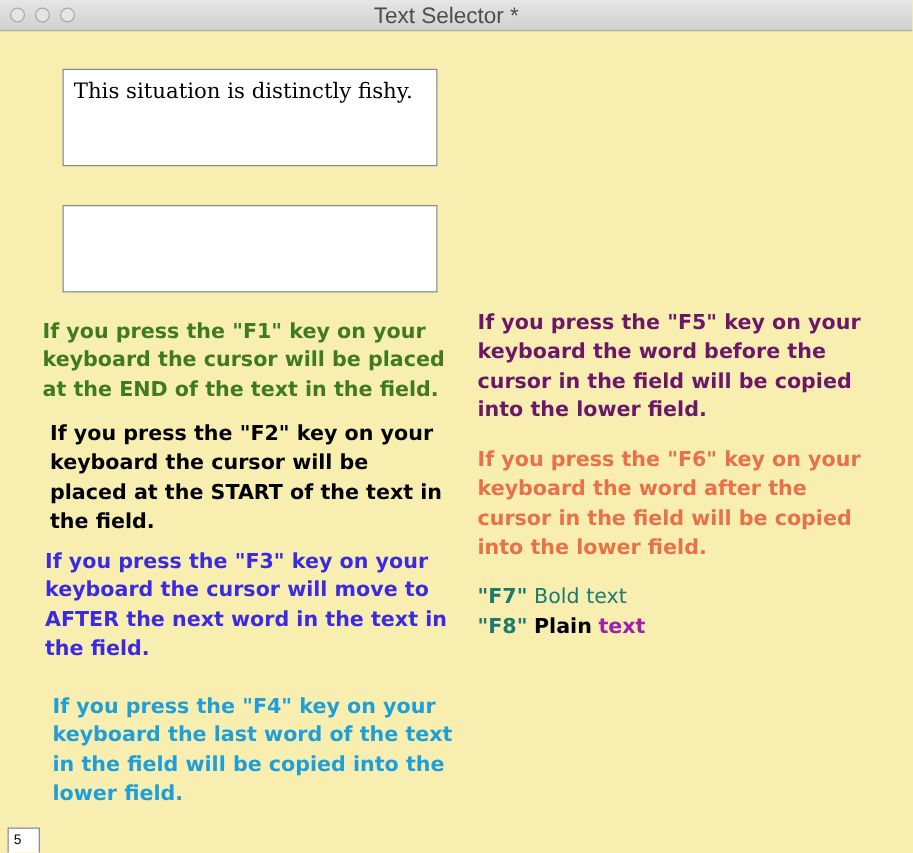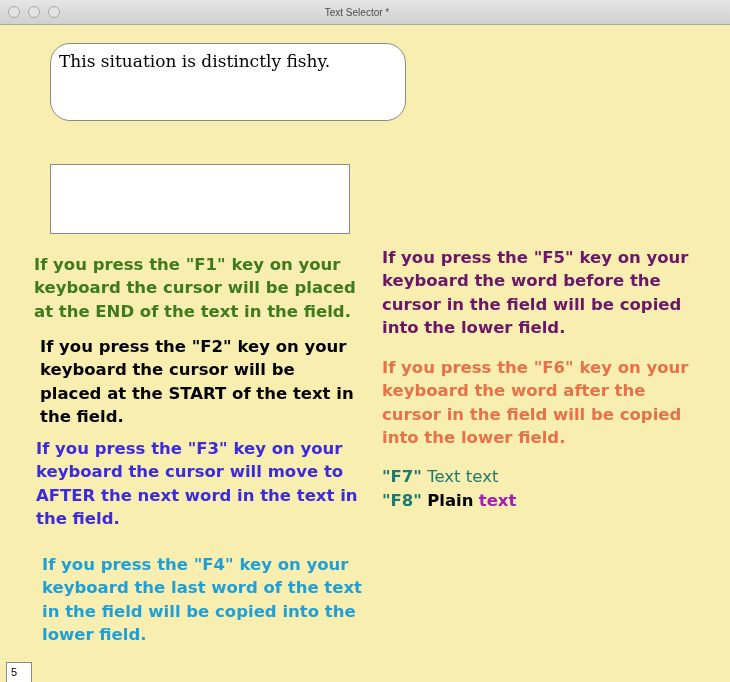--- a/index.html
+++ b/index.html
@@ -38,21 +38,21 @@
     border-radius: 50%;
     background: #e4e4e4;
     border: 1px solid #a9a9a9;
     box-sizing: border-box;
   }
   .title {
     position: absolute;
     left: 0;
     right: 16px;
     text-align: center;
-    font-size: 10px;
+    font-size: 18px;
     color: #4d4d4d;
     font-family: "Liberation Sans", sans-serif;
   }
   .content {
     position: relative;
     width: 730px;
     height: 658px;
   }
   .field {
     position: absolute;
@@ -61,24 +61,23 @@
     box-sizing: border-box;
     font-family: "DejaVu Serif", serif;
     font-size: 17px;
     color: #000;
     padding: 6px 8px;
     line-height: 1.3;
     overflow: hidden;
   }
   #field-upper {
     left: 50px;
-    top: 18px;
-    width: 356px;
+    top: 30px;
+    width: 300px;
     height: 78px;
-    border-radius: 20px;
   }
   #field-lower {
     left: 50px;
     top: 139px;
     width: 300px;
     height: 70px;
   }
   .para {
     position: absolute;
     font-weight: bold;
@@ -141,21 +140,21 @@
 
     <div class="para" id="p-f1">If you press the "F1" key on your keyboard the cursor will be placed at the END of the text in the field.</div>
     <div class="para" id="p-f2">If you press the "F2" key on your keyboard the cursor will be placed at the START of the text in the field.</div>
     <div class="para" id="p-f3">If you press the "F3" key on your keyboard the cursor will move to AFTER the next word in the text in the field.</div>
     <div class="para" id="p-f4">If you press the "F4" key on your keyboard the last word of the text in the field will be copied into the lower field.</div>
     <div class="para" id="p-f5">If you press the "F5" key on your keyboard the word before the cursor in the field will be copied into the lower field.</div>
     <div class="para" id="p-f6">If you press the "F6" key on your keyboard the word after the cursor in the field will be copied into the lower field.</div>
 
     <div class="fkeyline" id="p-f7">
       <span class="teal">"F7"</span>
-      <span class="plain-text">Text text</span>
+      <span class="plain-text">Bold text</span>
     </div>
 
     <div class="fkeyline" id="p-f8">
       <span class="teal">"F8"</span>
       <span class="bold-black">Plain</span>
       <span class="bold-teal">text</span>
     </div>
 
     <div class="counter">5</div>
 

